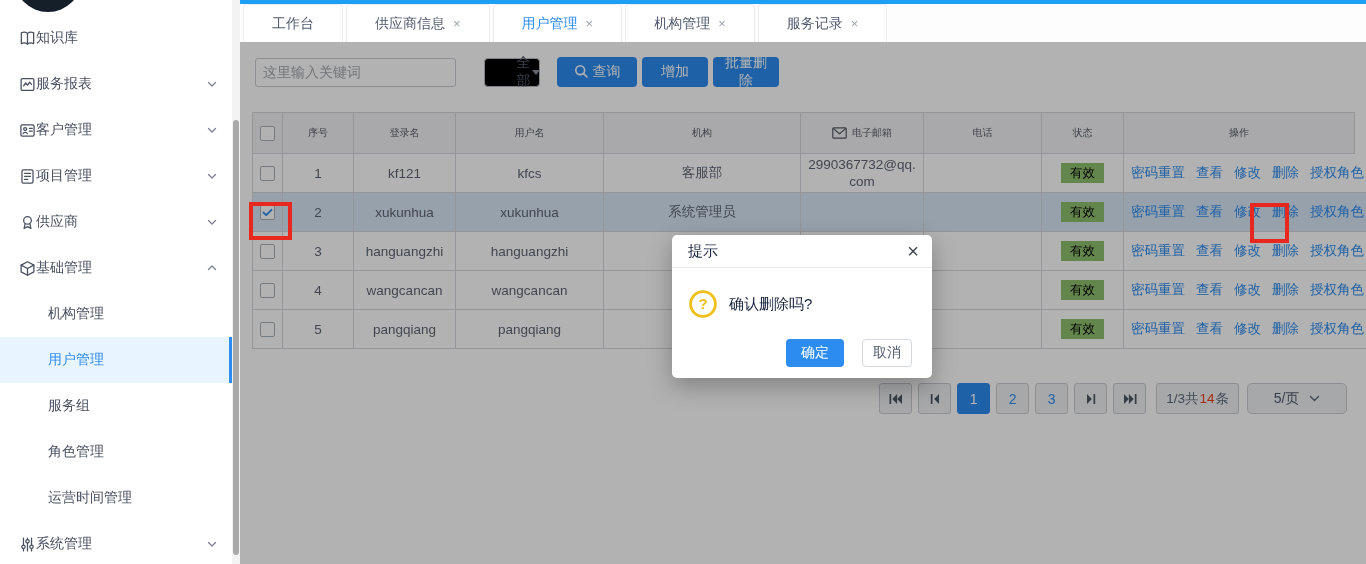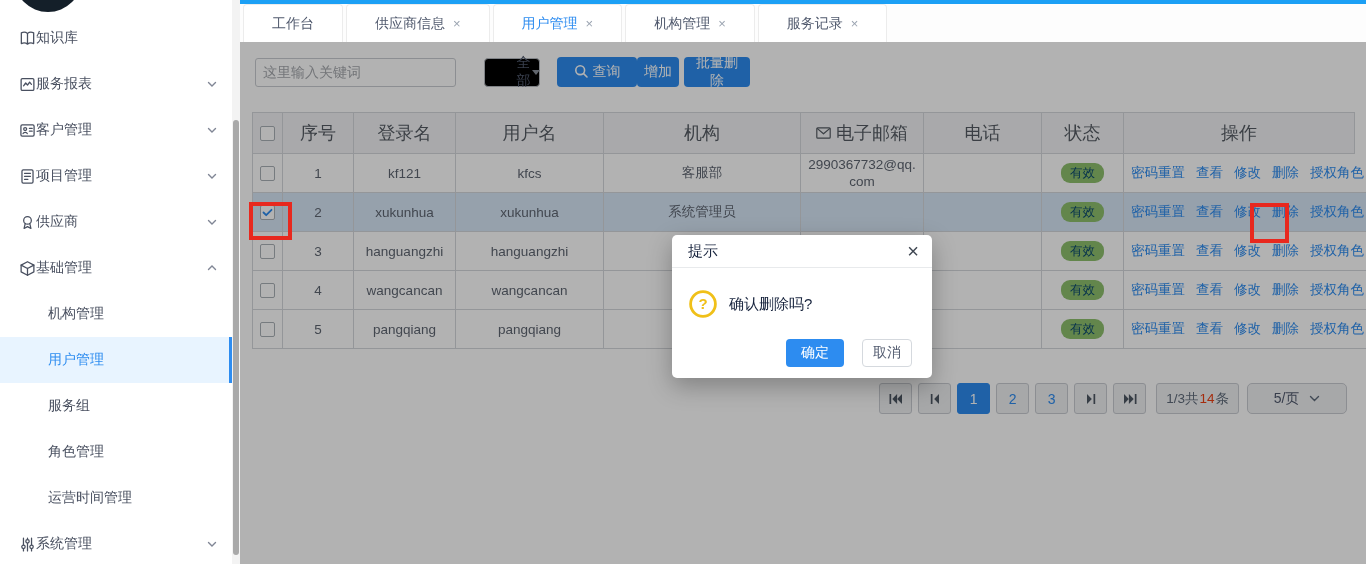--- a/index.html
+++ b/index.html
@@ -29,34 +29,34 @@
   .dim{position:absolute;left:0;top:42px;right:0;bottom:0;background:rgba(0,0,0,0.30);z-index:50;}
 
   
   .toolbar{position:absolute;left:15px;top:15px;display:flex;align-items:center;}
   .kw{width:185px;height:27px;border:1px solid #c9ccd1;border-radius:3px;padding:0 7px;font-size:14px;color:#333;background:#fff;outline:none;font-family:inherit;}
   .kw::placeholder{color:#a5a8ad;}
   .select{margin-left:28px;width:56px;height:29px;border:1px solid #b8bcc2;border-radius:4px;display:flex;align-items:center;justify-content:center;gap:1px;font-size:14px;color:#515a6e;box-sizing:border-box;background:#000000;cursor:pointer;padding-left:32px;}
   .caret{width:0;height:0;border-left:4.5px solid transparent;border-right:4.5px solid transparent;border-top:5.5px solid #8a919c;}
   .btn{height:30px;border:none;border-radius:4px;background:var(--accent);color:#fff;font-size:14px;display:flex;align-items:center;justify-content:center;cursor:pointer;font-family:inherit;}
   .btn.search{margin-left:17px;width:80px;gap:5px;}
-  .btn.add{width:42px;}
+  .btn.add{margin-left:5px;width:66px;}
   .btn.bdel{margin-left:5px;width:66px;}
 
   
   .utable{position:absolute;left:12px;top:70px;width:1102px;border-top:1px solid #d4d7dc;border-left:1px solid #d4d7dc;}
   .trow{display:flex;min-height:39px;background:#fff;}
   .trow.header{min-height:41px;background:#f2f3f5;}
-  .trow.header .tcell{font-size:18px;color:#555b63;text-align:right;}
+  .trow.header .tcell{font-size:10px;color:#555b63;text-align:right;}
   .tcell{display:flex;align-items:center;justify-content:center;border-right:1px solid #d4d7dc;border-bottom:1px solid #d4d7dc;font-size:13.5px;color:#5f6672;text-align:center;box-sizing:border-box;padding:2px 4px;gap:5px;}
   .trow.selected .tcell{background:#d7e7f7;}
   .w0{flex:0 0 30px;} .w1{flex:0 0 71px;} .w2{flex:0 0 102px;} .w3{flex:0 0 148px;}
   .w4{flex:0 0 197px;} .w5{flex:0 0 123px;} .w6{flex:0 0 118px;} .w7{flex:0 0 82px;} .w8{flex:0 0 231px;}
   .email-cell{word-break:break-all;line-height:17px;}
-  .badge{background:var(--green);color:#0c4a6e;font-size:12.5px;padding:4px 9px;border-radius:9px;line-height:1;}
+  .badge{background:var(--green);color:#000000;font-size:12.5px;padding:4px 9px;border-radius:0;line-height:1;}
   .ops-cell a{color:var(--accent);text-decoration:none;font-size:13.5px;margin:0 3px;white-space:nowrap;}
   .cb{width:15px;height:15px;border:1px solid #aab0b7;border-radius:2px;background:#fff;display:flex;align-items:center;justify-content:center;cursor:pointer;box-sizing:border-box;}
   .cb.checked{color:var(--accent);}
   .envelope{display:flex;color:#555b63;}
 
   
   .pager{position:absolute;top:341px;right:19px;display:flex;align-items:center;z-index:5;}
   .pbtn{min-width:33px;height:31px;background:#f0f1f3;border:1px solid #c9ccd2;border-radius:3px;display:flex;align-items:center;justify-content:center;margin-left:6px;font-size:14px;color:var(--accent);cursor:pointer;box-sizing:border-box;}
   .pbtn.nav{color:#4e5864;}
   .pbtn.activepg{background:var(--accent);border-color:var(--accent);color:#fff;}

